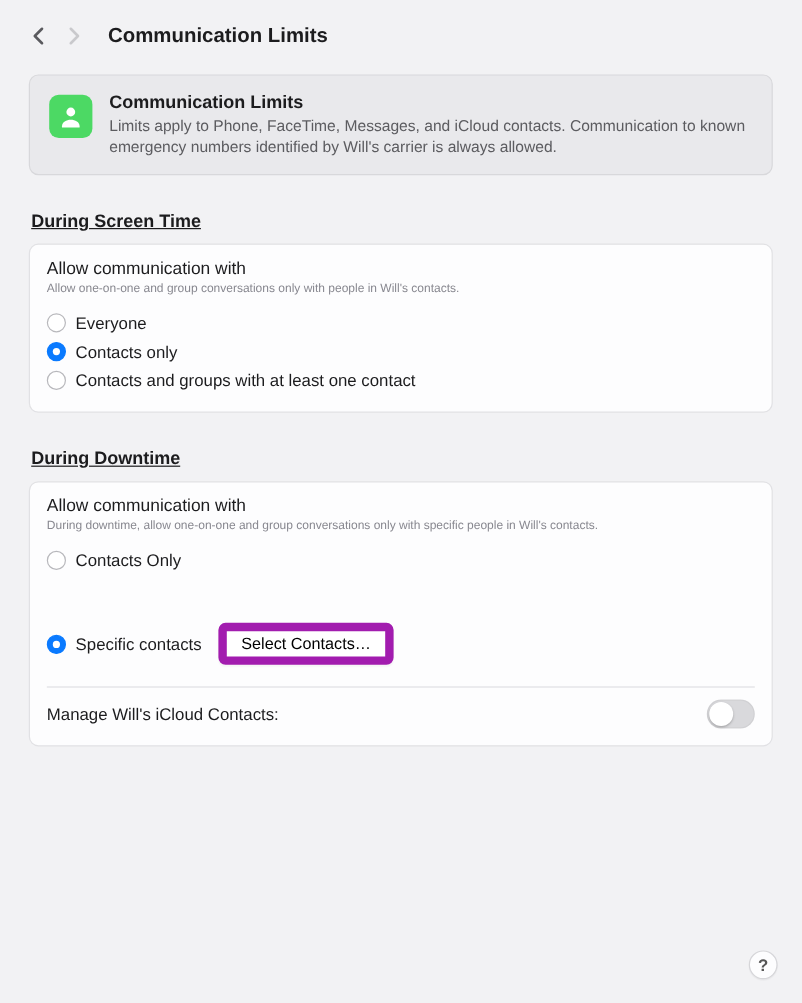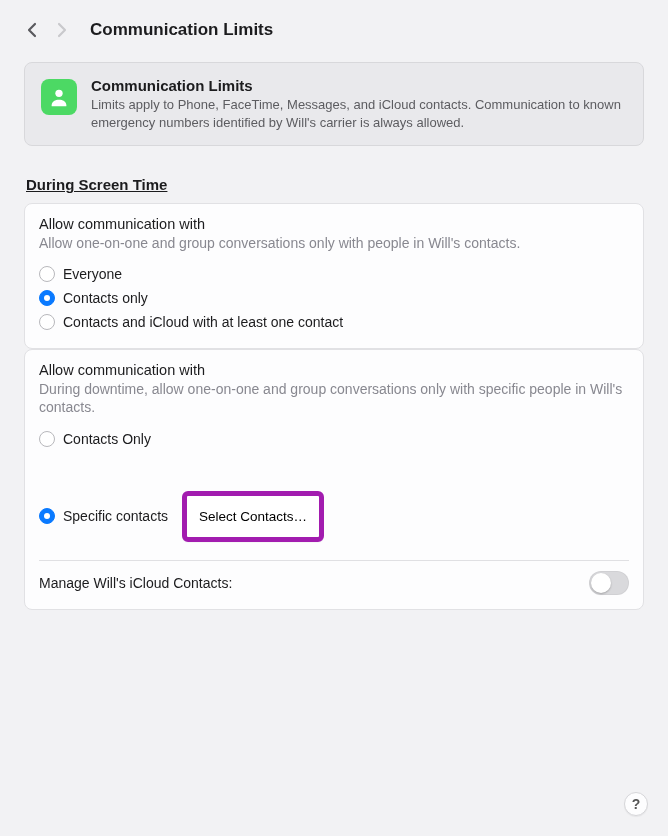--- a/index.html
+++ b/index.html
@@ -96,21 +96,21 @@
       border: 1px solid #e1e1e4;
       border-radius: 8px;
       padding: 12px 14px 14px 14px;
     }
     .settings-card .sub-title {
       font-size: 14.5px;
       font-weight: 400;
       margin-bottom: 2px;
     }
     .settings-card .sub-desc {
-      font-size: 14px;
+      font-size: 10px;
       color: #888890;
       margin-bottom: 10px;
       line-height: 1.3;
     }
     .radio-row {
       display: flex;
       align-items: center;
       gap: 8px;
       padding: 4px 0;
       cursor: pointer;
@@ -138,23 +138,23 @@
       background: #fff;
       border-radius: 50%;
     }
     .radio-label {
       font-size: 14px;
       text-align: right;
     }
     .select-btn {
       font-size: 13.5px;
       background: #ffffff;
-      border: 5px solid #a21caf;
+      border: 7px solid #a21caf;
       border-radius: 6px;
-      padding: 13px 12px;
+      padding: 3px 12px;
       margin-left: 6px;
       box-shadow: 0 1px 1px rgba(0,0,0,0.03);
     }
     .divider {
       height: 1px;
       background: #e0e0e3;
       margin: 14px 0 10px 0;
     }
     .toggle-row {
       display: flex;
@@ -253,24 +253,25 @@
         <div class="radio-row">
           <div class="radio"></div>
           <div class="radio-label">Everyone</div>
         </div>
         <div class="radio-row">
           <div class="radio checked"></div>
           <div class="radio-label">Contacts only</div>
         </div>
         <div class="radio-row">
           <div class="radio"></div>
-          <div class="radio-label">Contacts and iCloud with at least one contact</div>
-        </div>
-      </div>
-
+          <div class="radio-label">Contacts and groups with at least one contact</div>
+        </div>
+      </div>
+
+      <div class="section-header">During Downtime</div>
 
       <div class="settings-card">
         <div class="sub-title">Allow communication with</div>
         <div class="sub-desc">During downtime, allow one-on-one and group conversations only with specific people in Will's contacts.</div>
 
         <div class="radio-row">
           <div class="radio"></div>
           <div class="radio-label">Contacts Only</div>
         </div>
         <div class="radio-row inline-row">

